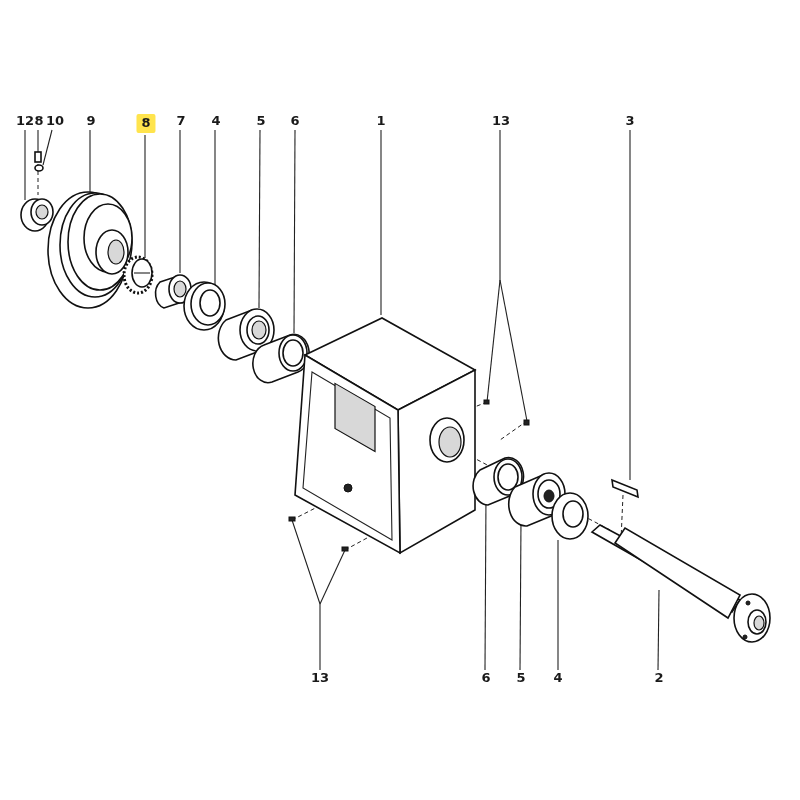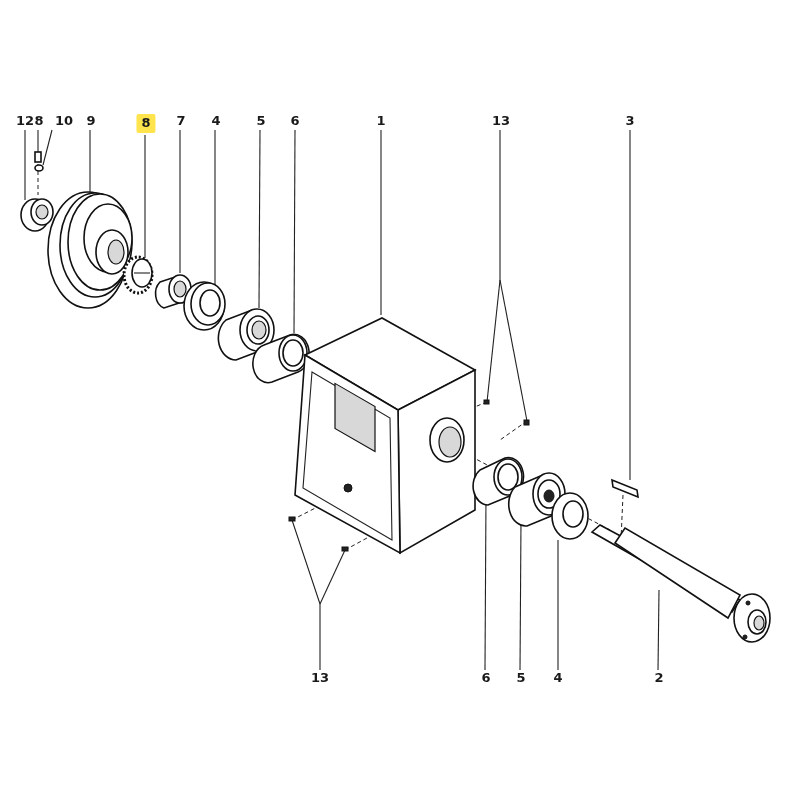--- a/index.html
+++ b/index.html
@@ -152,21 +152,21 @@
     <ellipse class="part" cx="757" cy="622" rx="9" ry="12"></ellipse>
     <ellipse class="grey" cx="759" cy="623" rx="5" ry="7"></ellipse>
     <circle class="dark" cx="748" cy="603" r="2"></circle>
     <circle class="dark" cx="745" cy="637" r="2"></circle>
   </g>
 </svg>
 
 
 <div class="lbl" style="left:25px;top:113px">12</div>
 <div class="lbl" style="left:39px;top:113px">8</div>
-<div class="lbl" style="left:64px;top:113px">10</div>
+<div class="lbl" style="left:55px;top:113px">10</div>
 <div class="lbl" style="left:91px;top:113px">9</div>
 <div class="lbl hl" style="left:146px;top:114px">8</div>
 <div class="lbl" style="left:181px;top:113px">7</div>
 <div class="lbl" style="left:216px;top:113px">4</div>
 <div class="lbl" style="left:261px;top:113px">5</div>
 <div class="lbl" style="left:295px;top:113px">6</div>
 <div class="lbl" style="left:381px;top:113px">1</div>
 <div class="lbl" style="left:501px;top:113px">13</div>
 <div class="lbl" style="left:630px;top:113px">3</div>
 <div class="lbl" style="left:320px;top:670px">13</div>

